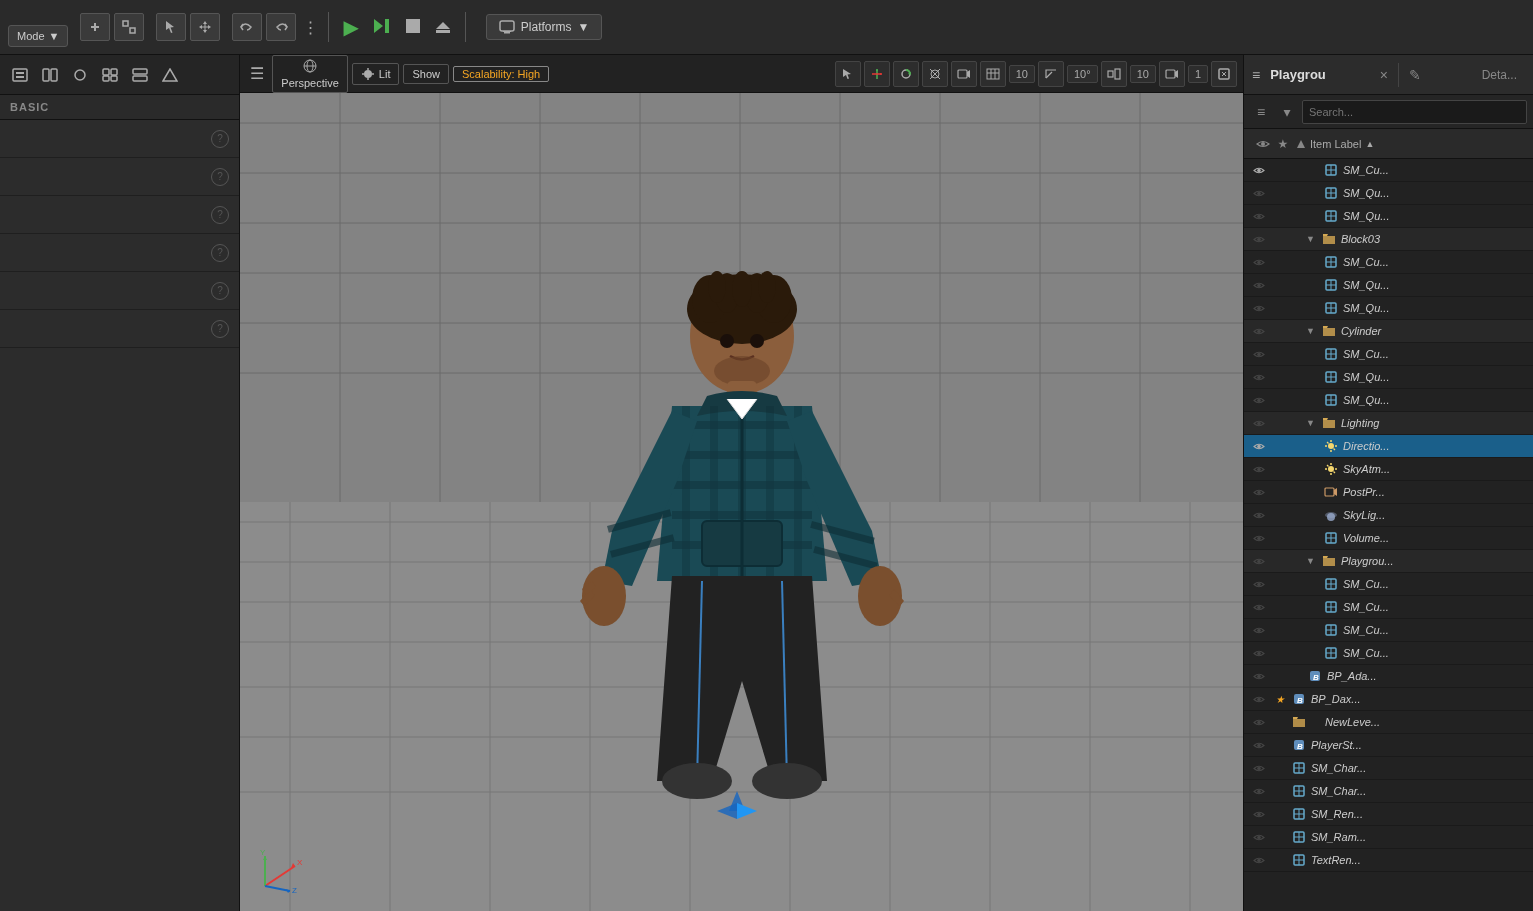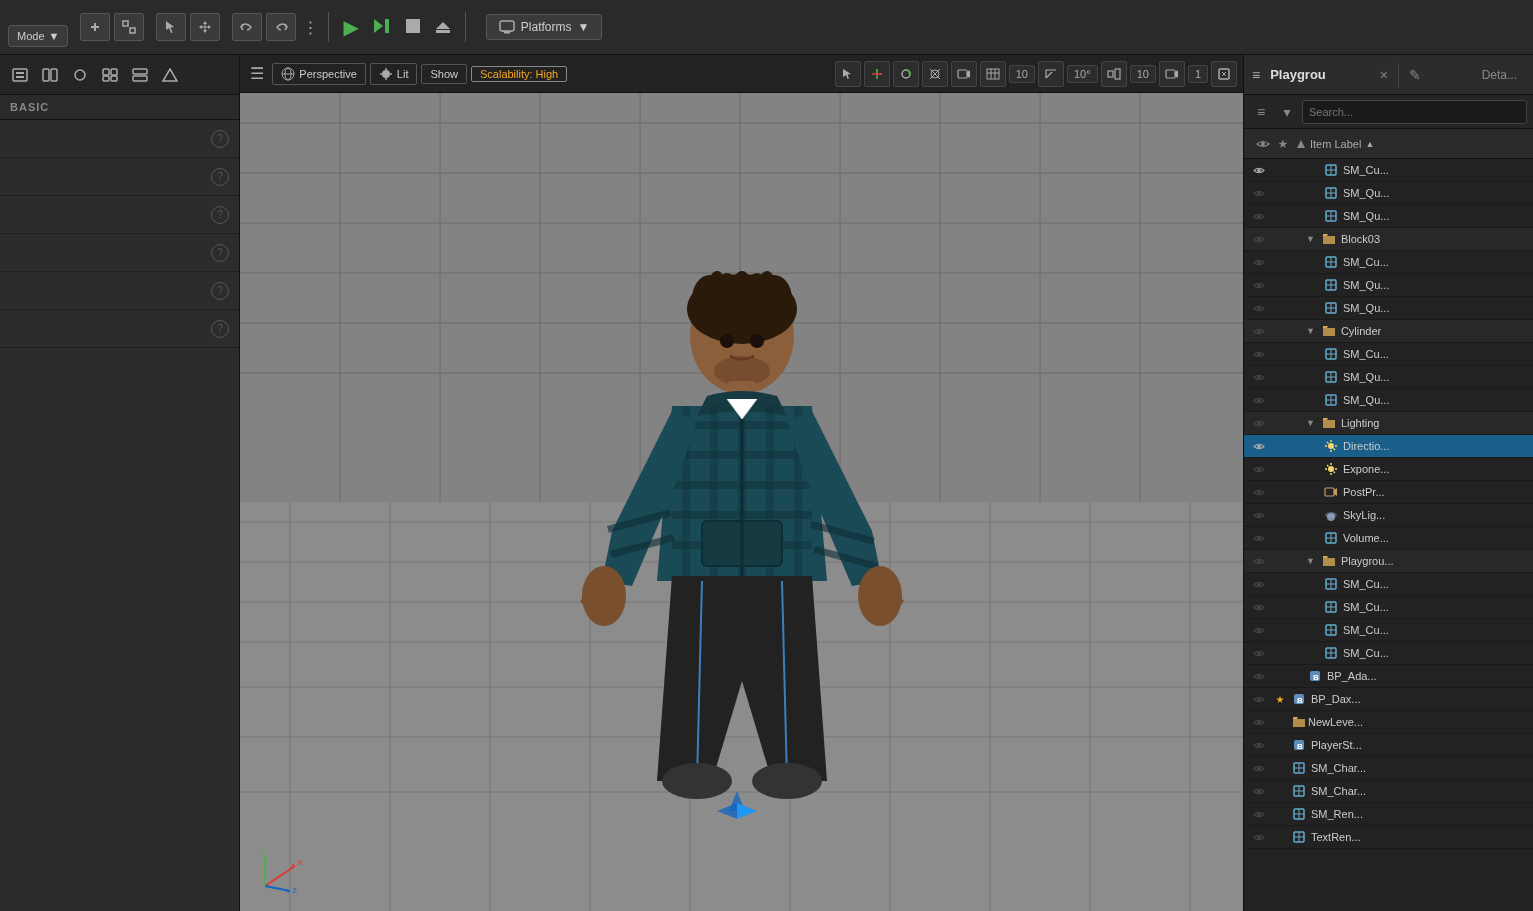--- a/index.html
+++ b/index.html
@@ -212,20 +212,21 @@
       background: transparent;
       border: 1px solid #555;
       color: #ccc;
       padding: 3px 8px;
       font-size: 11px;
       cursor: pointer;
       border-radius: 2px;
       display: flex;
       align-items: center;
       gap: 4px;
+      flex-direction: column;
     }
     .vp-lit-btn {
       background: transparent;
       border: 1px solid #555;
       color: #ccc;
       padding: 3px 8px;
       font-size: 11px;
       cursor: pointer;
       border-radius: 2px;
       display: flex;
@@ -386,20 +387,21 @@
     }
     .col-eye { width: 22px; display: flex; align-items: center; justify-content: center; color: #888; }
     .col-star { width: 18px; display: flex; align-items: center; justify-content: center; color: #888; }
     .col-arrow { width: 18px; display: flex; align-items: center; justify-content: center; color: #888; }
     .col-label { flex: 1; font-size: 11px; color: #aaa; display: flex; align-items: center; gap: 4px; }
     .col-sort-arrow { font-size: 9px; }
     #outliner-list {
       flex: 1;
       overflow-y: auto;
       background: #222;
+      font-style: italic;
     }
     .outliner-item {
       display: flex;
       align-items: center;
       padding: 2px 4px;
       min-height: 22px;
       border-bottom: 1px solid #1a1a1a;
       cursor: pointer;
       gap: 2px;
     }
@@ -1204,21 +1206,21 @@
               <svg width="14" height="14" viewBox="0 0 14 14">
                 <circle cx="7" cy="7" r="3" fill="#f5d76e"></circle>
                 <line x1="7" y1="1" x2="7" y2="3" stroke="#f5d76e" stroke-width="1.5"></line>
                 <line x1="7" y1="11" x2="7" y2="13" stroke="#f5d76e" stroke-width="1.5"></line>
                 <line x1="1" y1="7" x2="3" y2="7" stroke="#f5d76e" stroke-width="1.5"></line>
                 <line x1="11" y1="7" x2="13" y2="7" stroke="#f5d76e" stroke-width="1.5"></line>
                 <line x1="3" y1="3" x2="4.5" y2="4.5" stroke="#f5d76e" stroke-width="1.2"></line>
                 <line x1="9.5" y1="9.5" x2="11" y2="11" stroke="#f5d76e" stroke-width="1.2"></line>
               </svg>
             </span>
-      <span class="item-label">Expone...</span>
+      <span class="item-label">SkyAtm...</span>
     </div>
   </div>
         <div class="outliner-item">
     <div class="item-eye ">
       <svg width="12" height="9" viewBox="0 0 12 9">
               <path d="M1,4.5 Q6,0 11,4.5 Q6,9 1,4.5 Z" fill="none" stroke="#444" stroke-width="1.1"></path>
               <circle cx="6" cy="4.5" r="1.8" fill="#444"></circle>
             </svg>
     </div>
     <div class="item-star">
@@ -1432,21 +1434,21 @@
         <div class="outliner-item">
     <div class="item-eye ">
       <svg width="12" height="9" viewBox="0 0 12 9">
               <path d="M1,4.5 Q6,0 11,4.5 Q6,9 1,4.5 Z" fill="none" stroke="#444" stroke-width="1.1"></path>
               <circle cx="6" cy="4.5" r="1.8" fill="#444"></circle>
             </svg>
     </div>
     <div class="item-star">
             <span style="color:transparent;font-size:10px;">★</span>
           </div>
-    <div style="padding-left:0px;display:flex;align-items:center;flex:1;gap:0;overflow:hidden;">
+    <div style="padding-left:0px;display:flex;align-items:center;flex:1;gap:17px;overflow:hidden;">
 
       <span class="item-icon">
               <svg width="14" height="12" viewBox="0 0 14 12">
                 <path d="M1,3 L1,11 L13,11 L13,3 Z" fill="#d4a853" opacity="0.8"></path>
                 <path d="M1,3 L5,3 L6,1 L1,1 Z" fill="#d4a853"></path>
               </svg>
             </span>
       <span class="item-label">NewLeve...</span>
     </div>
   </div>
@@ -1549,19 +1551,41 @@
           </div>
     <div style="padding-left:0px;display:flex;align-items:center;flex:1;gap:3px;overflow:hidden;">
 
       <span class="item-icon">
               <svg width="14" height="14" viewBox="0 0 14 14">
                 <rect x="2" y="2" width="10" height="10" rx="1" fill="none" stroke="#66aacc" stroke-width="1.5"></rect>
                 <line x1="2" y1="7" x2="12" y2="7" stroke="#66aacc" stroke-width="1"></line>
                 <line x1="7" y1="2" x2="7" y2="12" stroke="#66aacc" stroke-width="1"></line>
               </svg>
             </span>
+      <span class="item-label">SM_Ram...</span>
+    </div>
+  </div>
+        <div class="outliner-item">
+    <div class="item-eye ">
+      <svg width="12" height="9" viewBox="0 0 12 9">
+              <path d="M1,4.5 Q6,0 11,4.5 Q6,9 1,4.5 Z" fill="none" stroke="#444" stroke-width="1.1"></path>
+              <circle cx="6" cy="4.5" r="1.8" fill="#444"></circle>
+            </svg>
+    </div>
+    <div class="item-star">
+            <span style="color:transparent;font-size:10px;">★</span>
+          </div>
+    <div style="padding-left:0px;display:flex;align-items:center;flex:1;gap:3px;overflow:hidden;">
+
+      <span class="item-icon">
+              <svg width="14" height="14" viewBox="0 0 14 14">
+                <rect x="2" y="2" width="10" height="10" rx="1" fill="none" stroke="#66aacc" stroke-width="1.5"></rect>
+                <line x1="2" y1="7" x2="12" y2="7" stroke="#66aacc" stroke-width="1"></line>
+                <line x1="7" y1="2" x2="7" y2="12" stroke="#66aacc" stroke-width="1"></line>
+              </svg>
+            </span>
       <span class="item-label">TextRen...</span>
     </div>
   </div>
       </div>
   </div>
 
 </div>
 
 </body></html>

